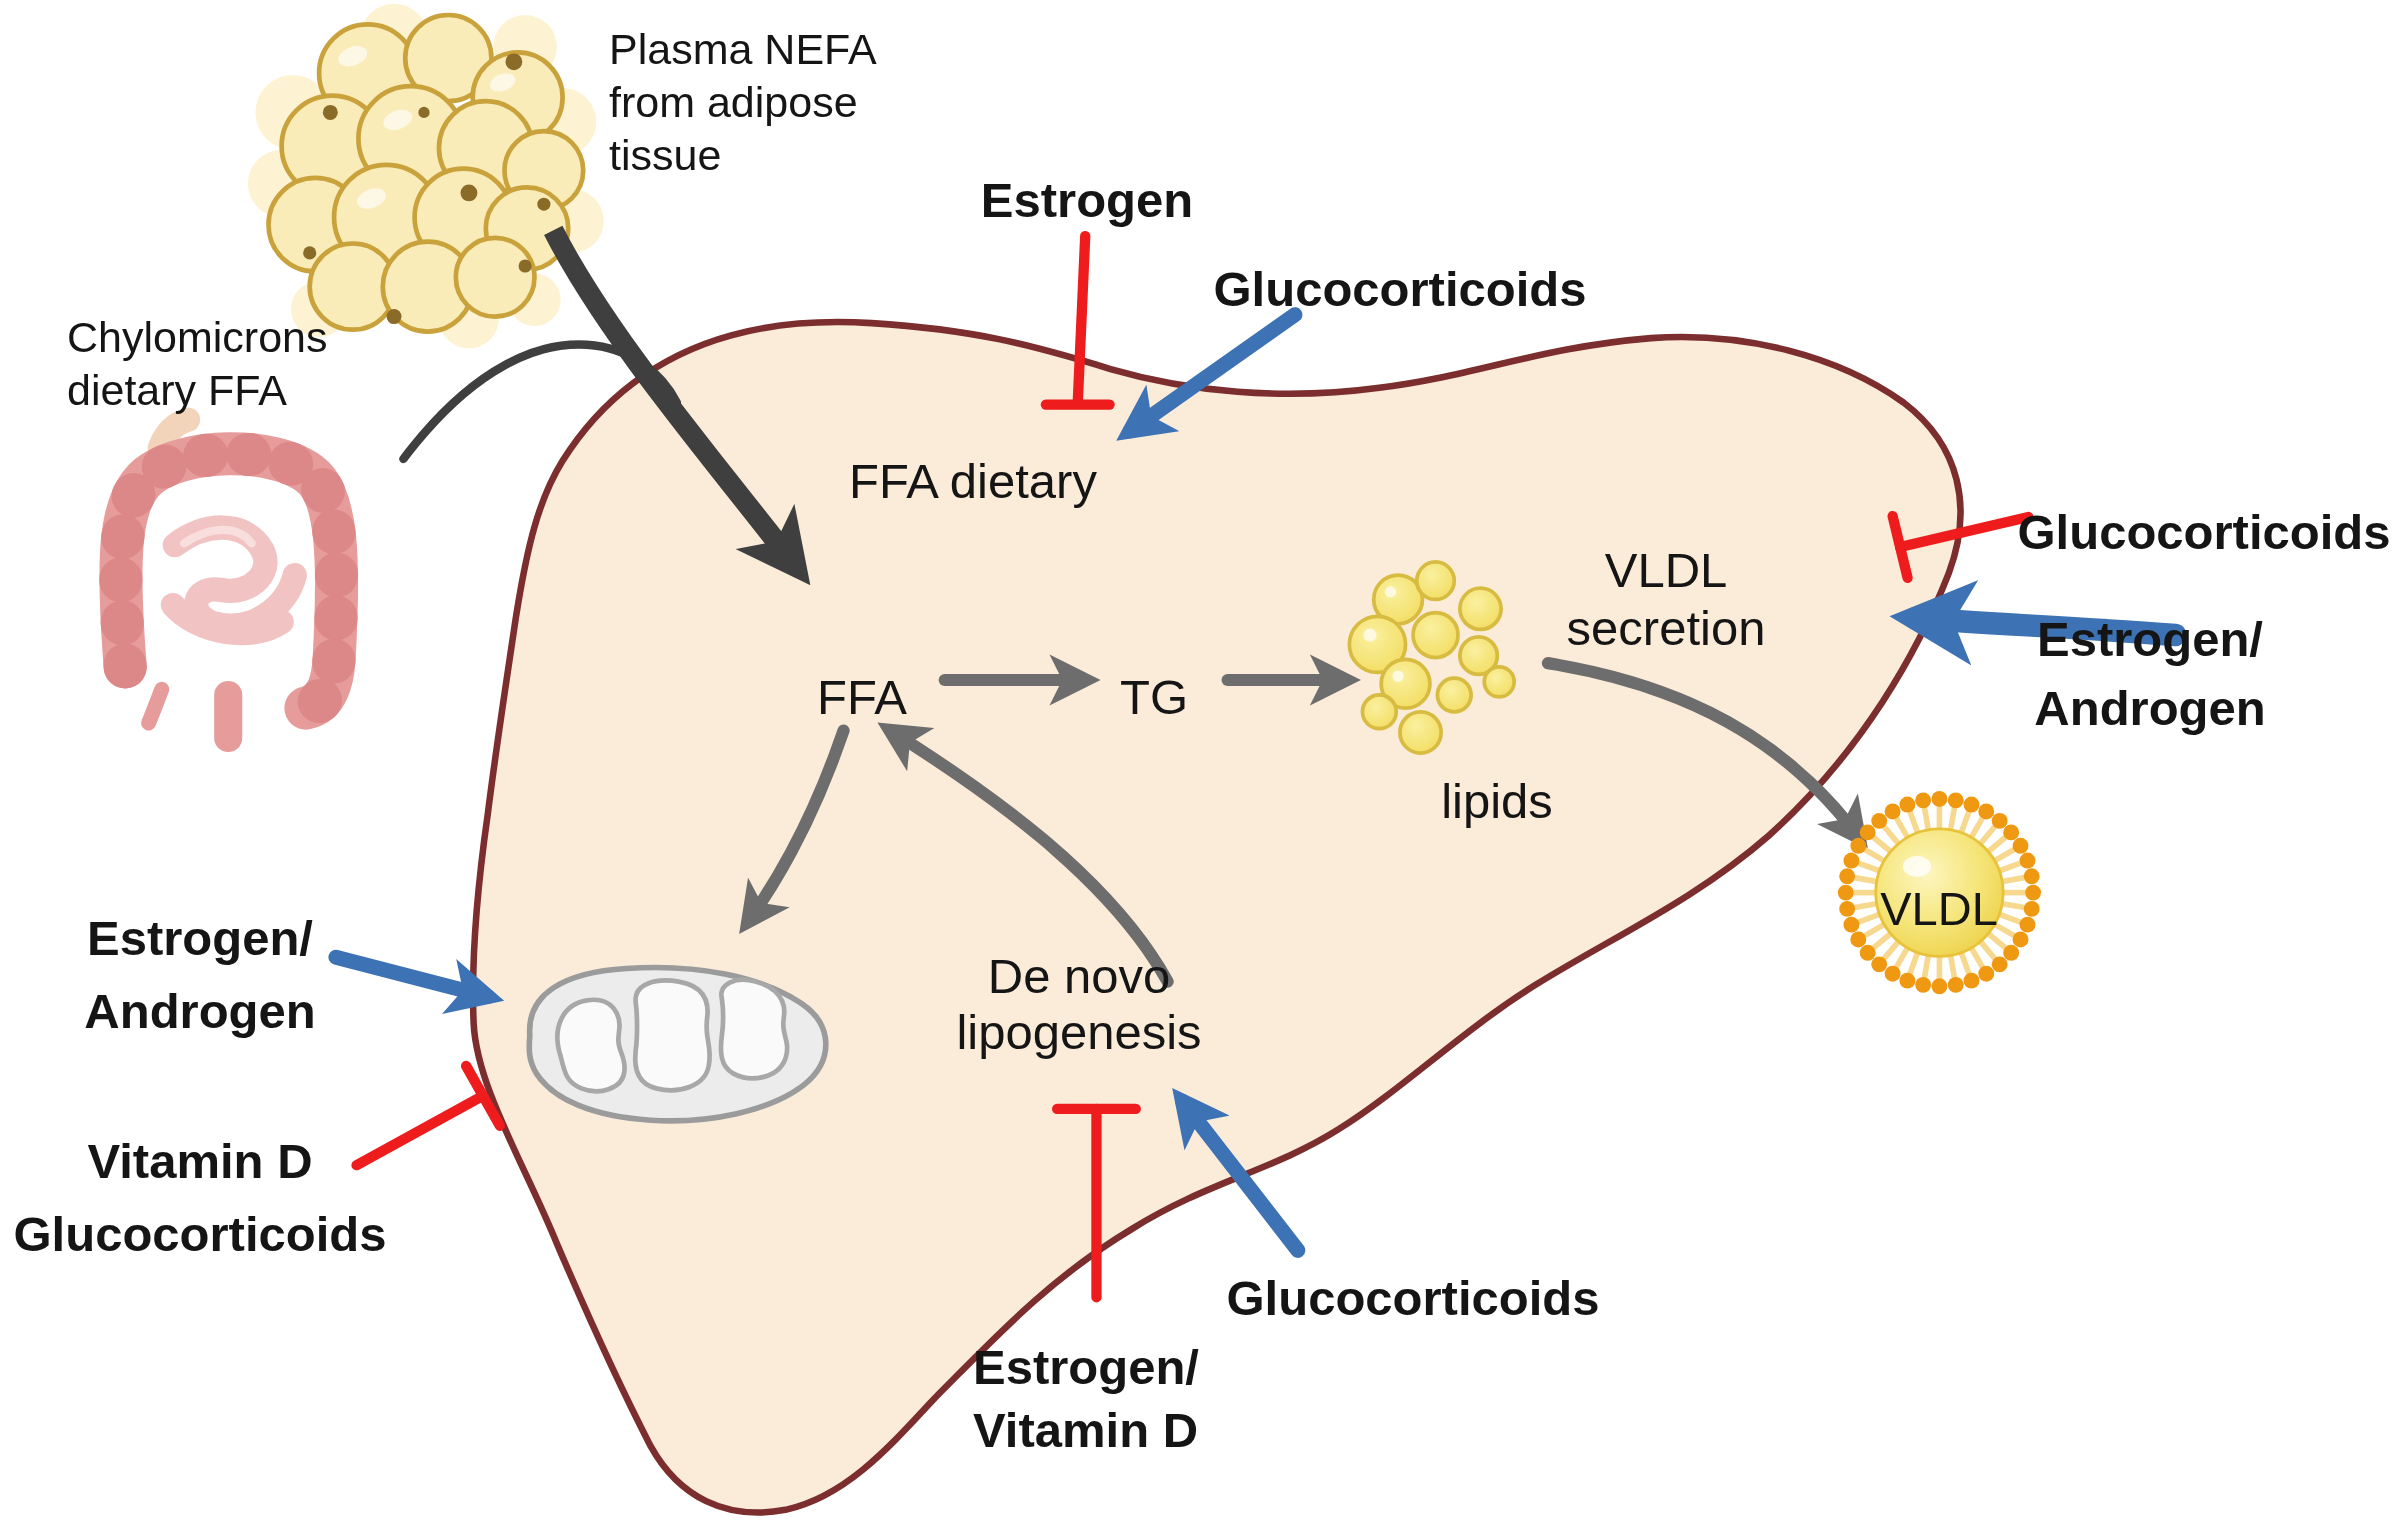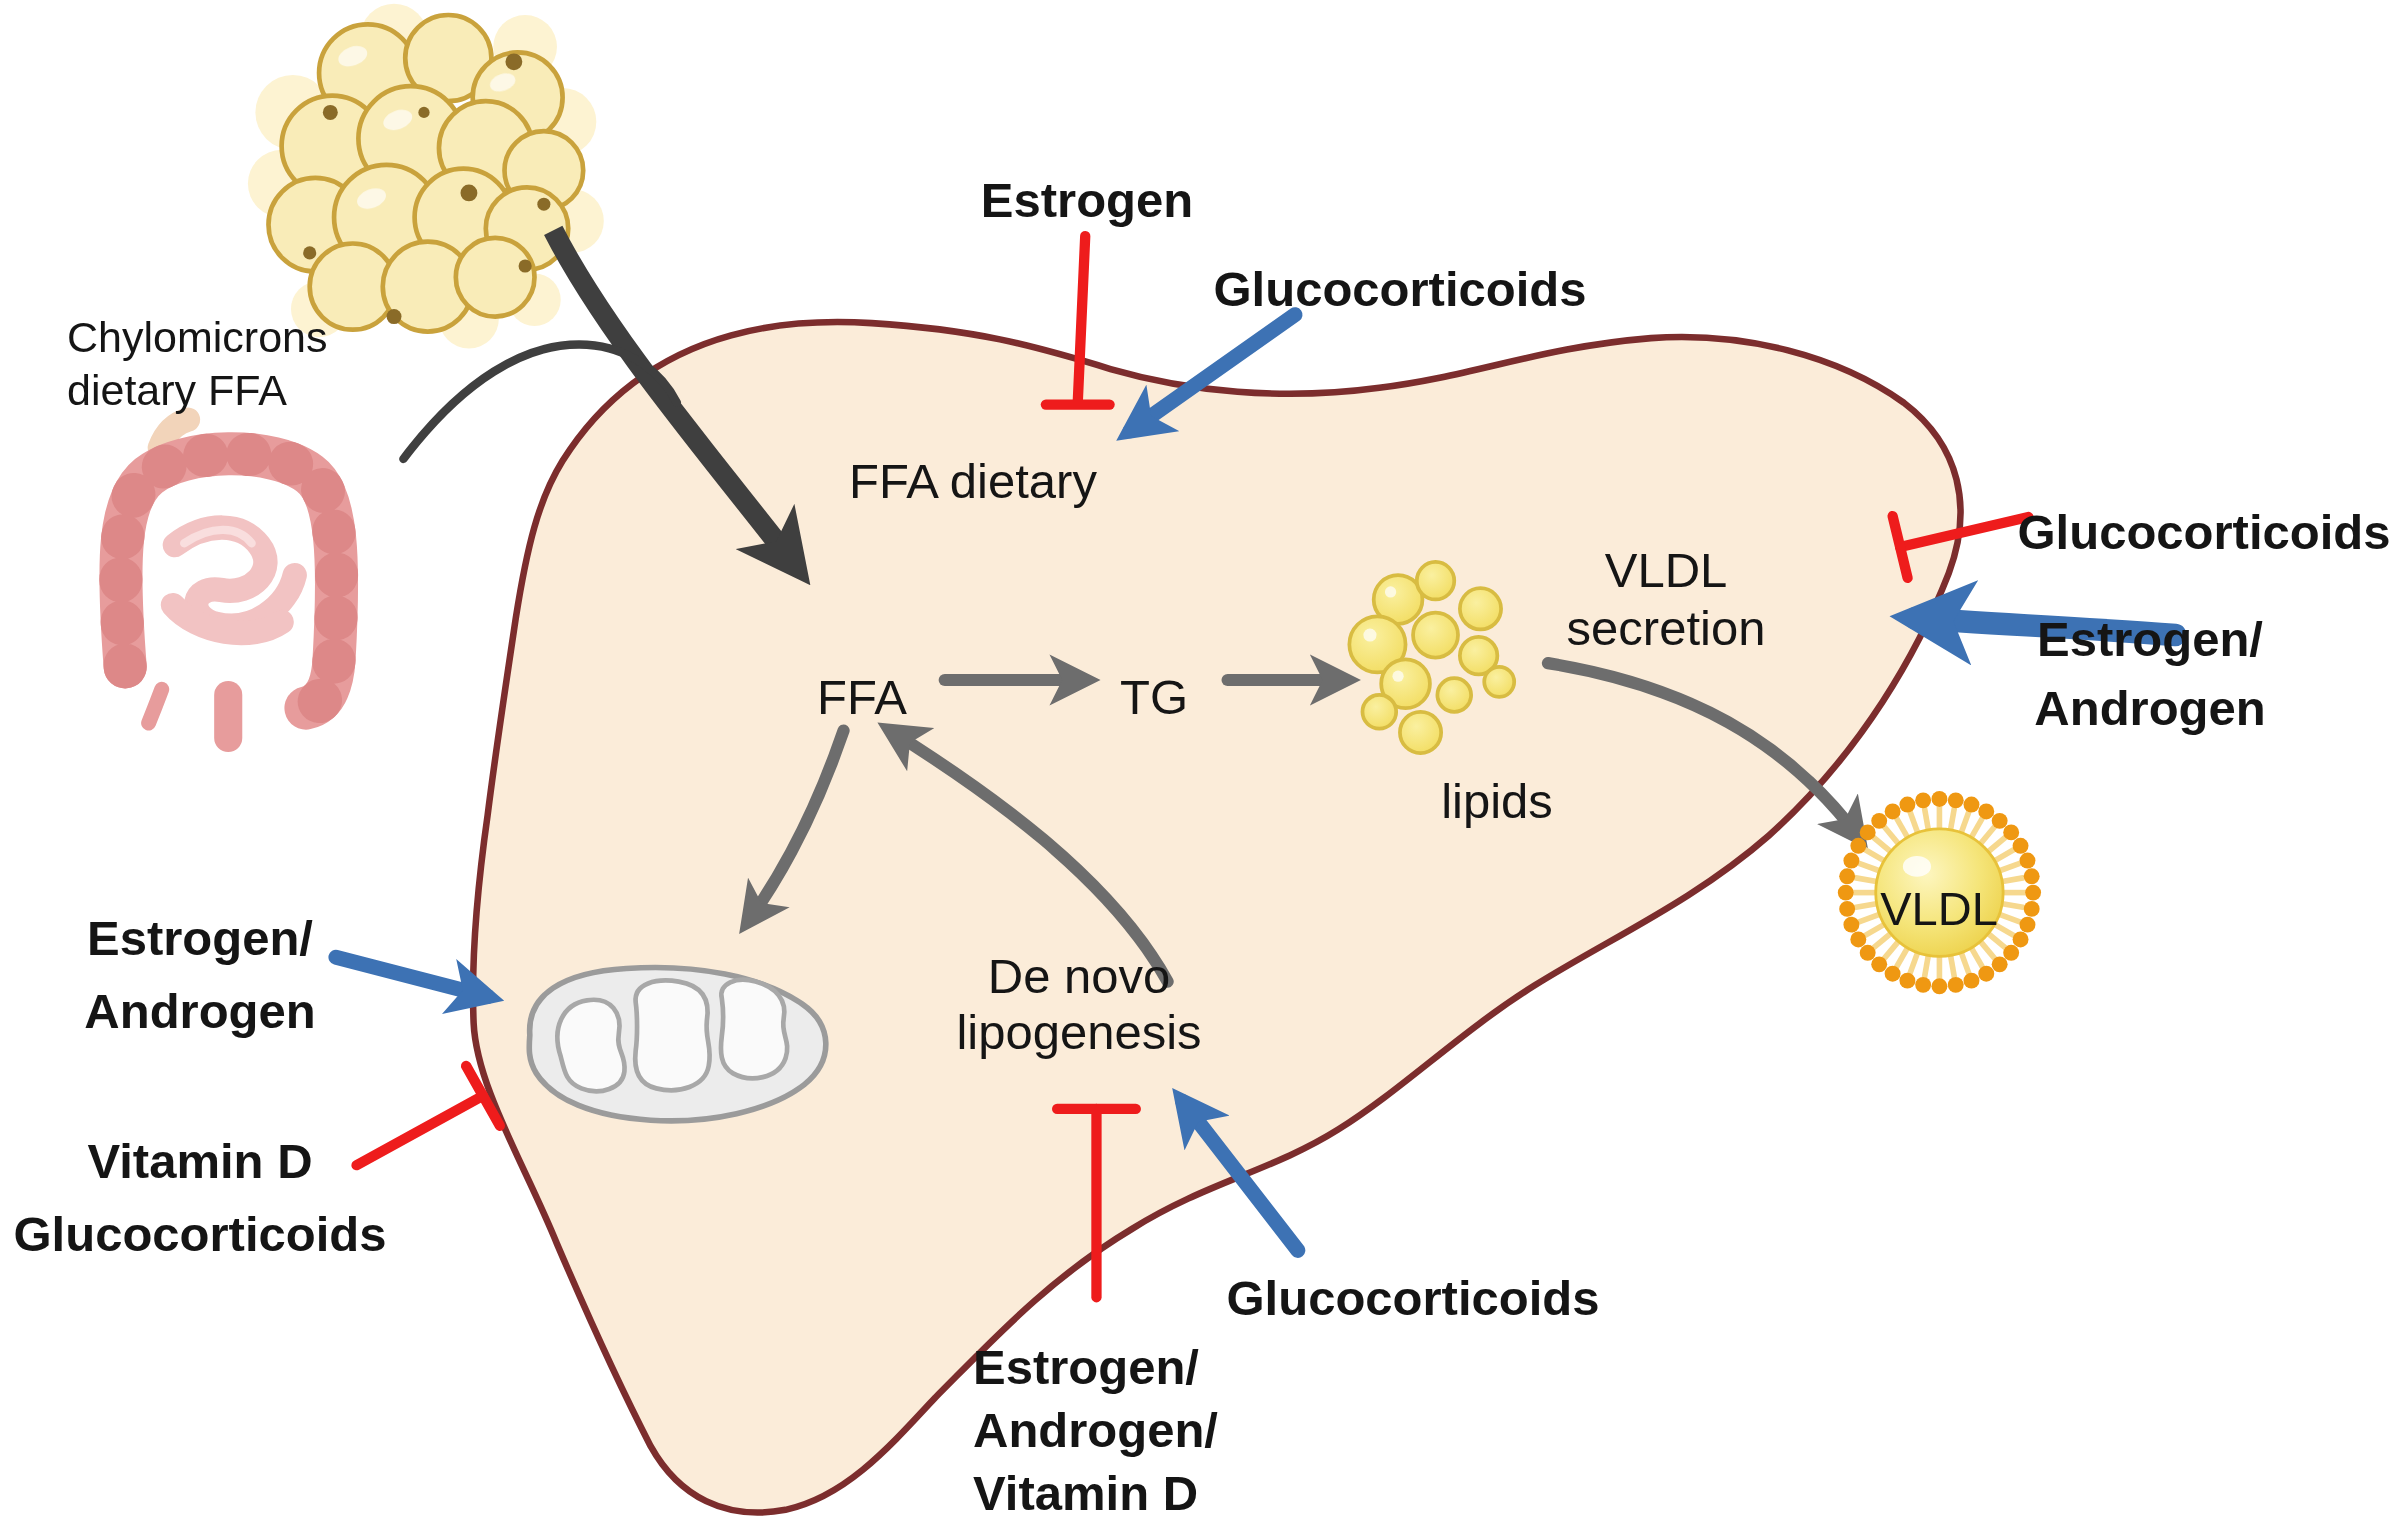--- a/index.html
+++ b/index.html
@@ -266,20 +266,25 @@
   </g>
 
   <g fill="none" stroke="#3d72b4" stroke-linecap="round">
     <path d="M 1382 336 L 1206 460" stroke-width="16" marker-end="url(#mBlue)"></path>
     <path d="M 2322 678 C 2220 670 2120 666 2044 660" stroke-width="24" marker-end="url(#mBlue)"></path>
     <path d="M 358 1022 L 520 1064" stroke-width="16" marker-end="url(#mBlue)"></path>
     <path d="M 1385 1335 L 1262 1176" stroke-width="16" marker-end="url(#mBlue)"></path>
   </g>
 </svg>
 
+<div class="lbl fs46" style="left:609px;top:22.5px">
+  <div>Plasma NEFA</div>
+  <div>from adipose</div>
+  <div>tissue</div>
+</div>
 
 <div class="lbl fs46" style="left:67px;top:311px">
   <div>Chylomicrons</div>
   <div>dietary FFA</div>
 </div>
 
 <div class="lbl c b fs52" style="left:1087px;top:184px">Estrogen</div>
 
 <div class="lbl c b fs52" style="left:1400px;top:273px">Glucocorticoids</div>
 
@@ -316,20 +321,19 @@
 <div class="lbl c fs52 lh60" style="left:1079px;top:988px">
   <div class="i">De novo</div>
   <div>lipogenesis</div>
 </div>
 
 
 <div class="lbl c b fs52" style="left:1413px;top:1282px">Glucocorticoids</div>
 
 <div class="lbl b fs52 lh67" style="left:973px;top:1336px">
   <div>Estrogen/</div>
-  <div>Androgen/</div>
   <div>Vitamin D</div>
 </div>
 
 <div class="lbl c" style="left:1939px;top:893px;font-size:47px">VLDL</div>
 
 </div>
 
 
 </body></html>

